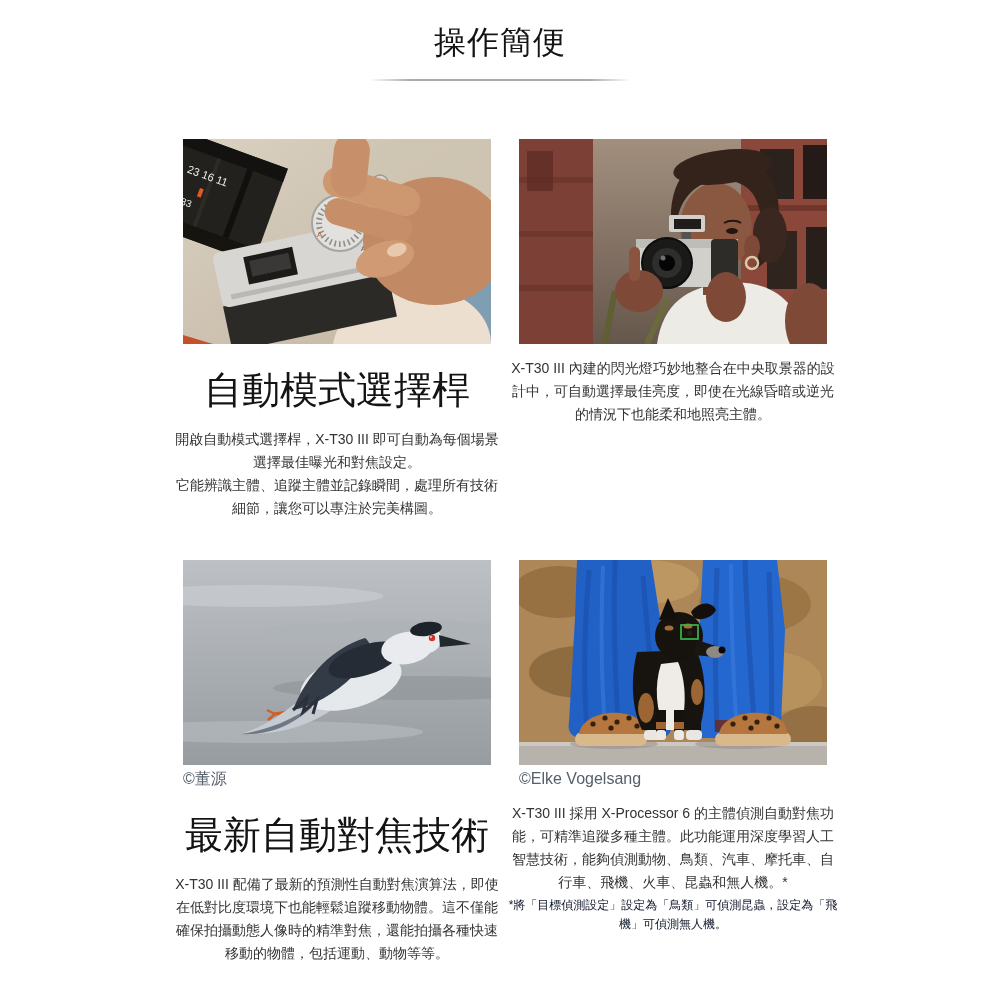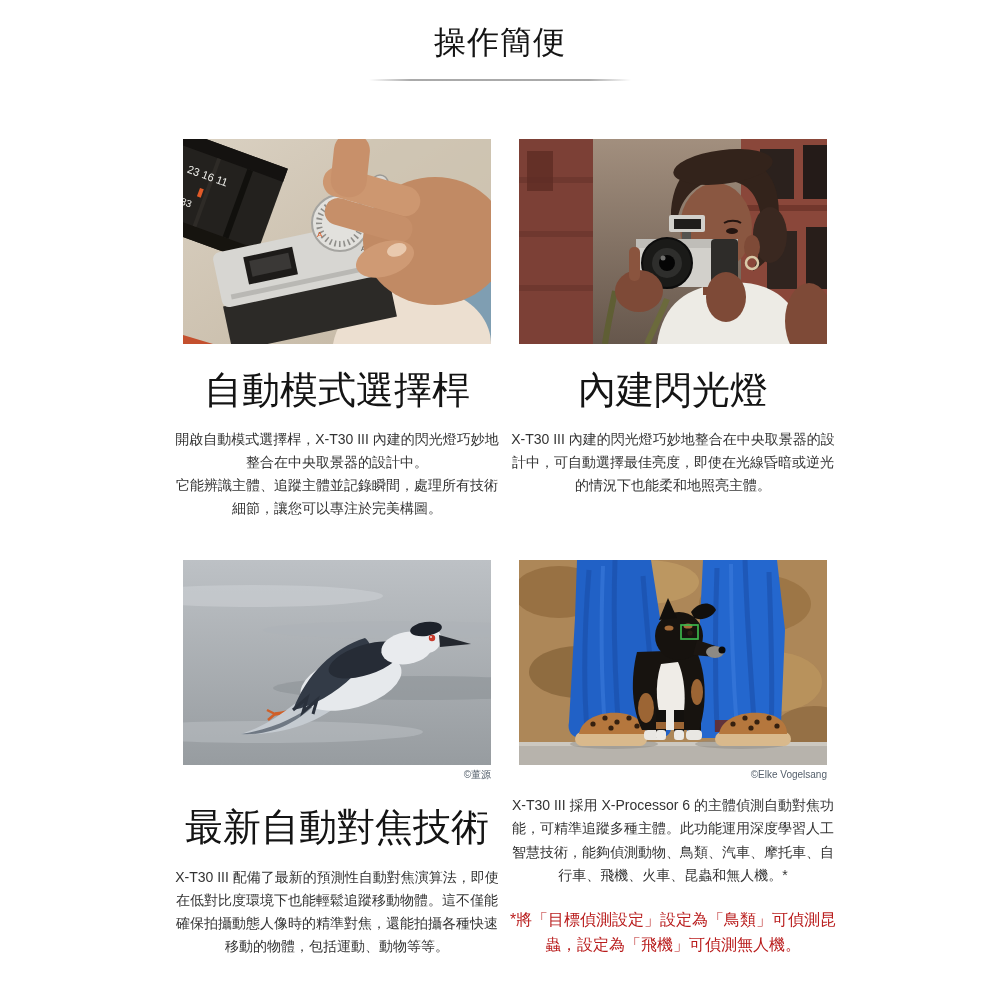--- a/index.html
+++ b/index.html
@@ -14,28 +14,28 @@
   .divider{
     width:262px;height:2px;margin:15px auto 0;
     background:linear-gradient(90deg,rgba(120,120,120,0) 0%,rgba(100,100,100,.55) 16%,rgba(100,100,100,.55) 84%,rgba(120,120,120,0) 100%);
   }
   .grid{
     width:658px;margin:58px auto 0;
     display:grid;grid-template-columns:1fr 1fr;row-gap:40px;
   }
   .card{text-align:center;}
   .photo{width:308px;height:205px;display:block;margin:0 auto;}
-  .credit{width:308px;margin:4px auto 0;text-align:right;font-size:10px;color:#55606c;line-height:1.2;}
+  .credit{width:308px;margin:4px auto 0;text-align:left;font-size:16px;color:#55606c;line-height:1.2;}
   .credit:empty{display:none;}
   .card-heading{margin:22px 0 0;font-size:38px;font-weight:500;color:#141414;line-height:1.3;}
   .card-body{
     margin:13px auto 0;width:332px;font-size:14px;line-height:1.65;color:#333;
     white-space:pre-line;
   }
-  .footnote{margin:20px auto 0;width:340px;font-size:16px;line-height:1.6;color:#b91c1c;}
+  .footnote{margin:2px auto 0;width:340px;font-size:12px;line-height:1.6;color:#0f172a;}
   .footnote:empty{display:none;}
 </style>
 </head>
 <body>
 
 <div class="page">
 
   <div class="section-title">操作簡便</div>
   <div class="divider"></div>
 
@@ -87,21 +87,21 @@
         <g transform="rotate(6 165 20)">
           <rect x="150" y="-6" width="36" height="64" rx="17" fill="#c8906a"></rect>
         </g>
         <g transform="rotate(-18 202 120)">
           <ellipse cx="202" cy="120" rx="30" ry="17" fill="#cf9a74"></ellipse>
           <ellipse cx="216" cy="115" rx="10" ry="6.5" fill="#e9c9ae"></ellipse>
         </g>
       </svg>
 
       <h3 class="card-heading">自動模式選擇桿</h3>
-      <div class="card-body">開啟自動模式選擇桿，X-T30 III 內建的閃光燈巧妙地整合在中央取景器的設計中。
+      <div class="card-body">開啟自動模式選擇桿，X-T30 III 即可自動為每個場景選擇最佳曝光和對焦設定。
 它能辨識主體、追蹤主體並記錄瞬間，處理所有技術細節，讓您可以專注於完美構圖。</div>
 
     </div>
 
     <div class="card">
       <svg class="photo" viewBox="0 0 308 205" role="img">
         <defs>
           <linearGradient id="p2bg" x1="0" y1="0" x2="0" y2="1">
             <stop offset="0" stop-color="#a28f7e"></stop>
               <stop offset="1" stop-color="#66574c"></stop>
@@ -141,21 +141,20 @@
         <rect x="192" y="100" width="27" height="48" rx="4" fill="#2e2c29"></rect>
         <circle cx="148" cy="124" r="25" fill="#1a1a18" stroke="#0c0c0c" stroke-width="2"></circle>
         <circle cx="148" cy="124" r="15" fill="#2e2e2c"></circle>
         <circle cx="148" cy="124" r="8" fill="#050505"></circle>
         <circle cx="144" cy="119" r="2.5" fill="#6f6f6d"></circle>
         <ellipse cx="120" cy="152" rx="24" ry="21" fill="#7e4a37"></ellipse>
         <rect x="110" y="108" width="11" height="34" rx="5" fill="#8a543e"></rect>
         <ellipse cx="207" cy="158" rx="20" ry="25" fill="#7e4a37"></ellipse>
       </svg>
 
-      <h3 class="card-heading">內建閃光燈</h3>
       <div class="card-body">X-T30 III 內建的閃光燈巧妙地整合在中央取景器的設計中，可自動選擇最佳亮度，即使在光線昏暗或逆光的情況下也能柔和地照亮主體。</div>
 
     </div>
 
     <div class="card">
       <svg class="photo" viewBox="0 0 308 205" role="img">
         <defs>
           <linearGradient id="p3bg" x1="0" y1="0" x2="0" y2="1">
             <stop offset="0" stop-color="#bdc1c5"></stop>
               <stop offset="1" stop-color="#979ca0"></stop>

